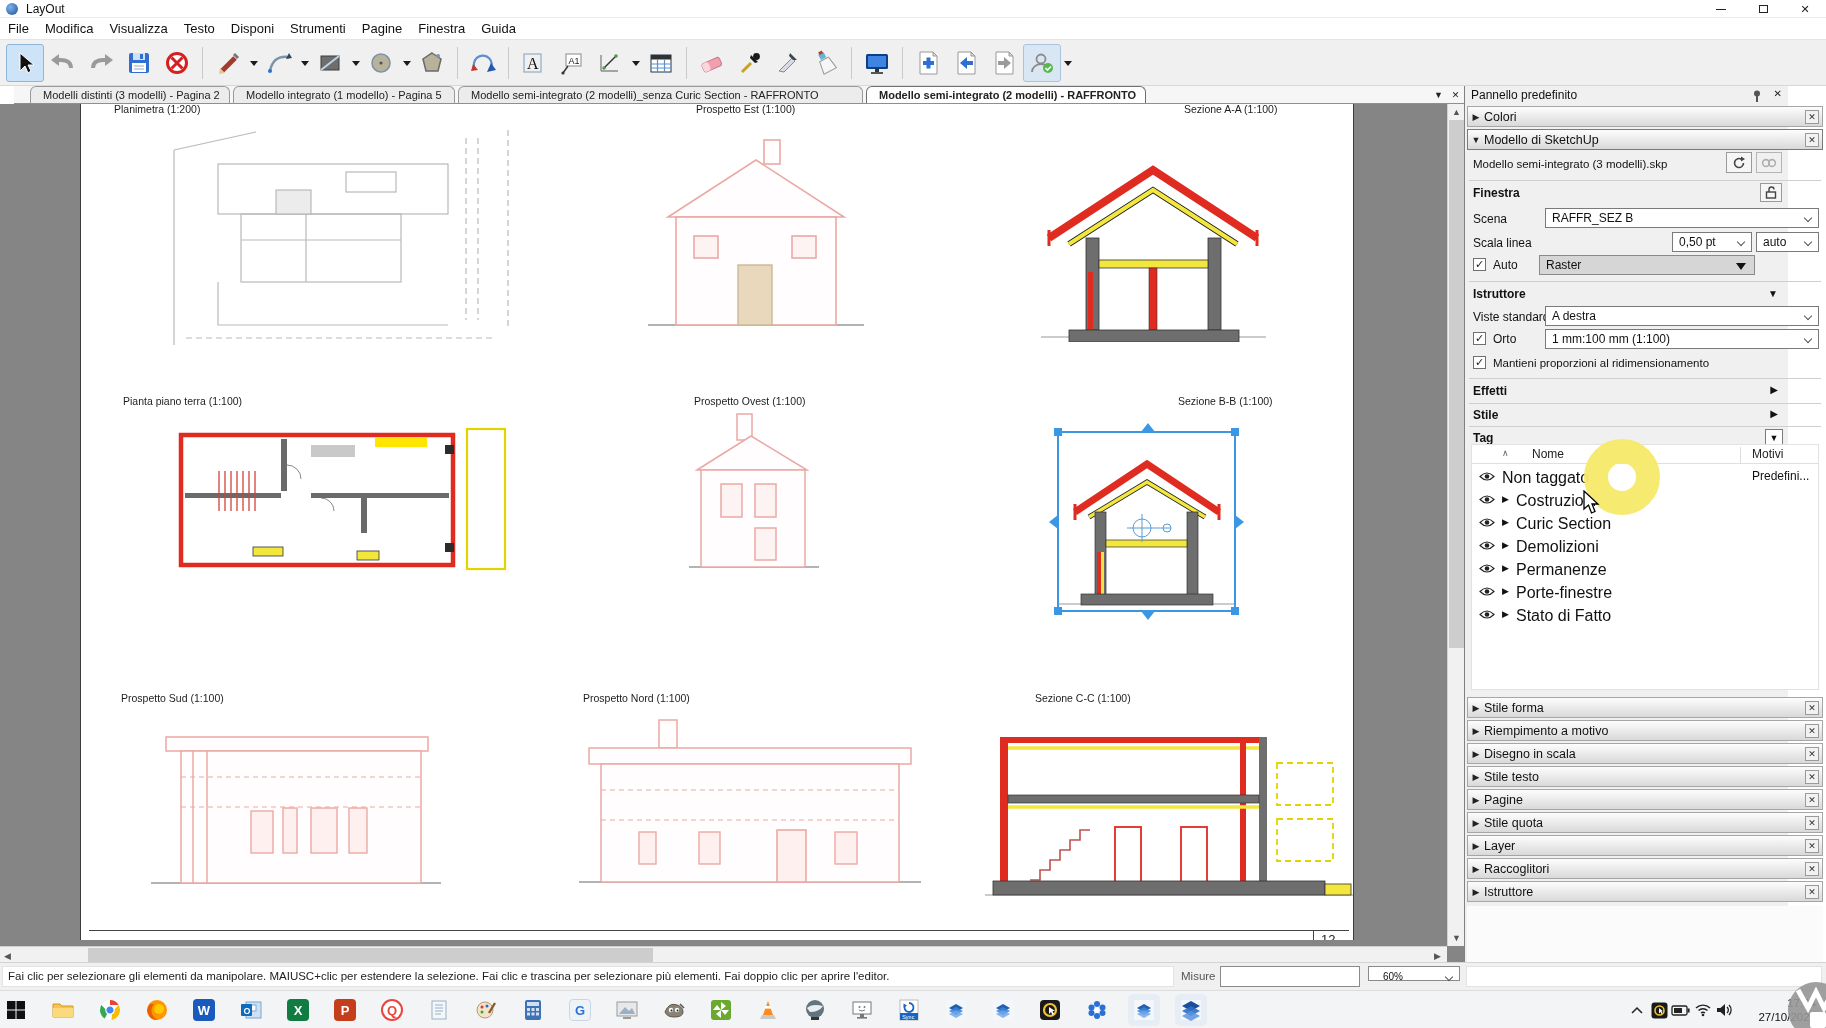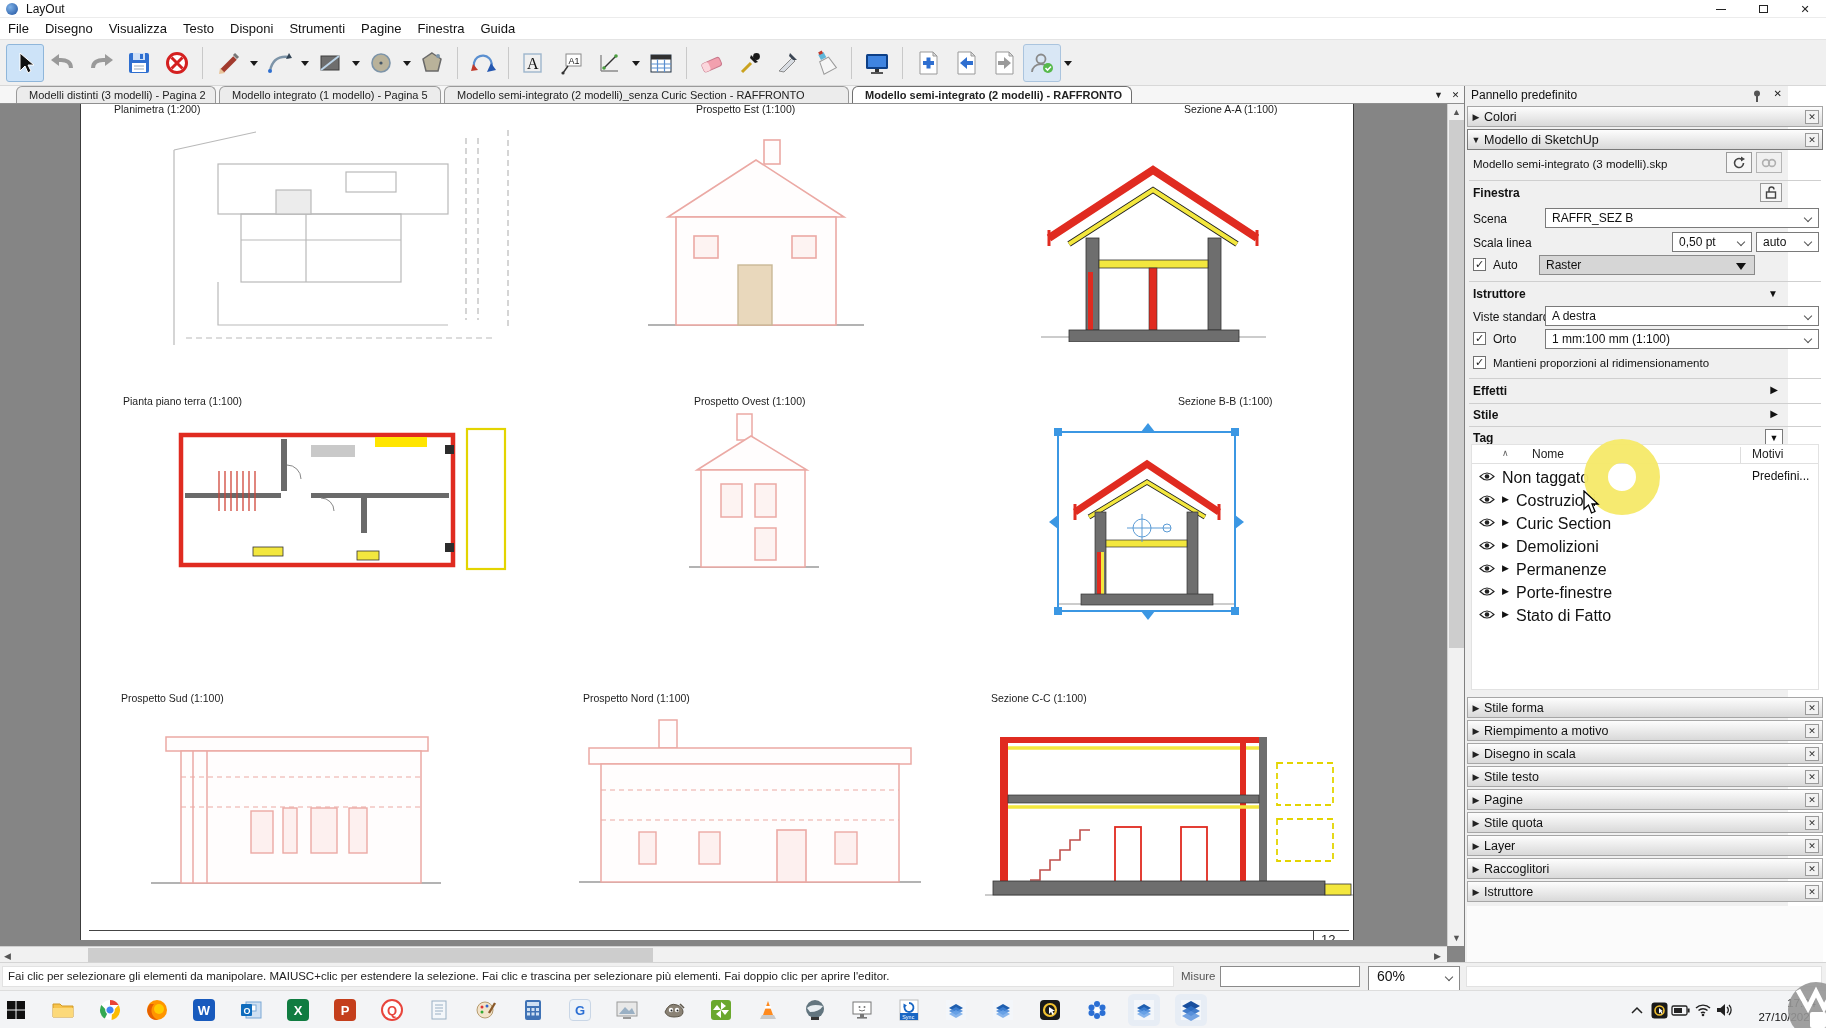--- a/index.html
+++ b/index.html
@@ -17,21 +17,21 @@
   .menuitem{padding:0 8px;height:22px;display:flex;align-items:center}
   
   .toolbar{position:absolute;left:0;top:40px;width:1826px;height:46px;background:#f0f0f0;border-bottom:1px solid #d8d8d8;display:flex;align-items:center;padding-left:6px}
   .tool{height:38px;min-width:38px;display:flex;align-items:center;justify-content:center;border-radius:3px;border:1px solid transparent}
   .tool.pressed{background:#cde3f8;border:1px solid #8fb6da}
   .tool.hl{background:#d9e7f5;border:1px solid #aac4de}
   .ticon{width:26px;height:26px;display:block}
   .caret{width:0;height:0;border:4px solid transparent;border-top:5px solid #1a1a1a;margin:6px 2px 0 3px}
   .sep{width:1px;height:32px;background:#c9c9c9;margin:0 6px}
   
-  .tabstrip{position:absolute;left:0;top:86px;width:1464px;height:18px;background:#f6f6f6;border-bottom:1px solid #8f8f8f;display:flex;padding-left:16px}
+  .tabstrip{position:absolute;left:14px;top:86px;width:1464px;height:18px;background:#f6f6f6;border-bottom:1px solid #8f8f8f;display:flex;padding-left:16px}
   .tab{height:17px;padding:0 12px;font-size:11px;background:#ececec;border:1px solid #9a9a9a;border-bottom:none;border-radius:6px 6px 0 0;display:flex;align-items:center;color:#222;white-space:nowrap;margin-right:3px;overflow:hidden}
   .tab.active{background:#fff;font-weight:bold;border-color:#6f6f6f}
   .tabctl{position:absolute;top:2px;width:15px;height:14px;display:flex;align-items:center;justify-content:center;font-size:9px;color:#222}
   
   .canvas{position:absolute;left:0;top:104px;width:1464px;height:858px;background:#858585}
   .page{position:absolute;left:80px;top:0;width:1274px;height:836px;background:#fff;border-left:1px solid #3c3c3c;border-right:1px solid #3c3c3c;overflow:hidden}
   .dlabel{position:absolute;font-size:10.5px;color:#1d1d1d;white-space:nowrap}
   .pfootline{position:absolute;left:8px;top:826px;width:1260px;height:1px;background:#444}
   .pfootdiv{position:absolute;left:1232px;top:826px;width:1px;height:12px;background:#444}
   .pagenum{position:absolute;left:1240px;top:828px;font-size:13px;color:#222}
@@ -70,21 +70,21 @@
   .tname{position:absolute;top:4px;font-size:16px;color:#111;white-space:nowrap}
   .tmotivi{position:absolute;left:280px;top:4px;font-size:12px;color:#111}
   .colline{position:absolute;left:268px;top:2px;width:1px;height:16px;background:#ddd}
   
   .ring{position:absolute;width:76px;height:76px;border-radius:50%;border:24px solid var(--ring);opacity:.97;pointer-events:none}
   
   .statusbar{position:absolute;left:0;top:962px;width:1826px;height:28px;background:#f0f0f0;border-top:1px solid #d4d4d4}
   .msgbox{position:absolute;left:2px;top:3px;width:1172px;height:21px;background:#fff;border:1px solid #e2e2e2;font-size:11.5px;color:#222;line-height:19px;padding-left:5px;white-space:nowrap;overflow:hidden}
   .misure{position:absolute;left:1181px;top:7px;font-size:11.5px;color:#555}
   .misinput{position:absolute;left:1220px;top:3px;width:140px;height:21px;border:1px solid #8a8a8a;background:#fff;font-size:11px;padding:0 4px;font-family:"Liberation Sans",sans-serif}
-  .zoombox{position:absolute;left:1368px;top:3px;width:92px;height:25px;border:1px solid #8a8a8a;background:#fff;font-size:14px;color:#111;line-height:19px;padding-left:8px}
+  .zoombox{position:absolute;left:1368px;top:3px;width:92px;height:15px;border:1px solid #8a8a8a;background:#fff;font-size:10px;color:#111;line-height:19px;padding-left:14px}
   .rightbox{position:absolute;left:1466px;top:3px;width:356px;height:21px;background:#fff;border:1px solid #e2e2e2}
   
   .taskbar{position:absolute;left:0;top:990px;width:1826px;height:38px;background:#f3f4f6;border-top:1px solid #dddddd}
   .tbicons{position:absolute;left:4px;top:0;height:38px;display:flex;align-items:center;gap:23px}
   .tbi{width:24px;height:24px;display:flex;align-items:center;justify-content:center;position:relative;flex:0 0 auto}
   .tbi.active{background:#e7edf5;box-shadow:0 0 0 4px #e7edf5;border-radius:2px}
   .tile{width:22px;height:22px;border-radius:4px;display:flex;align-items:center;justify-content:center;color:#fff;font-size:13px;font-weight:bold}
   .tray{position:absolute;right:0;top:0;height:38px;display:flex;align-items:center}
   .trayico{width:22px;height:38px;display:flex;align-items:center;justify-content:center}
   .clock{width:90px;text-align:right;font-size:11.5px;color:#111;line-height:14px;padding-right:10px}
@@ -106,21 +106,21 @@
           <span class="maxbox"></span>
         </div>
       <div class="winbtn">
           <span>✕</span>
         </div>
     </div>
   </div>
 
   <div class="menubar">
     <span class="menuitem">File</span>
-    <span class="menuitem">Disegno</span>
+    <span class="menuitem">Modifica</span>
     <span class="menuitem">Visualizza</span>
     <span class="menuitem">Testo</span>
     <span class="menuitem">Disponi</span>
     <span class="menuitem">Strumenti</span>
     <span class="menuitem">Pagine</span>
     <span class="menuitem">Finestra</span>
     <span class="menuitem">Guida</span>
   </div>
 
   <div class="toolbar">
@@ -327,21 +327,21 @@
     <div class="page">
 
       <div class="dlabel" style="left:33px;top:-1px">Planimetra (1:200)</div>
       <div class="dlabel" style="left:615px;top:-1px">Prospetto Est (1:100)</div>
       <div class="dlabel" style="left:1103px;top:-1px">Sezione A-A (1:100)</div>
       <div class="dlabel" style="left:42px;top:291px">Pianta piano terra (1:100)</div>
       <div class="dlabel" style="left:613px;top:291px">Prospetto Ovest (1:100)</div>
       <div class="dlabel" style="left:1097px;top:291px">Sezione B-B (1:100)</div>
       <div class="dlabel" style="left:40px;top:588px">Prospetto Sud (1:100)</div>
       <div class="dlabel" style="left:502px;top:588px">Prospetto Nord (1:100)</div>
-      <div class="dlabel" style="left:910px;top:588px">Sezione C-C (1:100)</div>
+      <div class="dlabel" style="left:954px;top:588px">Sezione C-C (1:100)</div>
 
       <svg style="position:absolute;left:85px;top:16px" width="345" height="225">
         <g stroke="var(--plan)" fill="none" stroke-width="1.2">
           <path d="M8 250 L8 30 M8 30 L90 12"></path>
           <rect x="52" y="44" width="230" height="50"></rect>
           <rect x="75" y="94" width="160" height="68"></rect>
           <line x1="75" y1="120" x2="235" y2="120"></line>
           <line x1="140" y1="94" x2="140" y2="162"></line>
           <rect x="110" y="70" width="35" height="24" fill="#ececec"></rect>
           <rect x="180" y="52" width="50" height="20"></rect>

